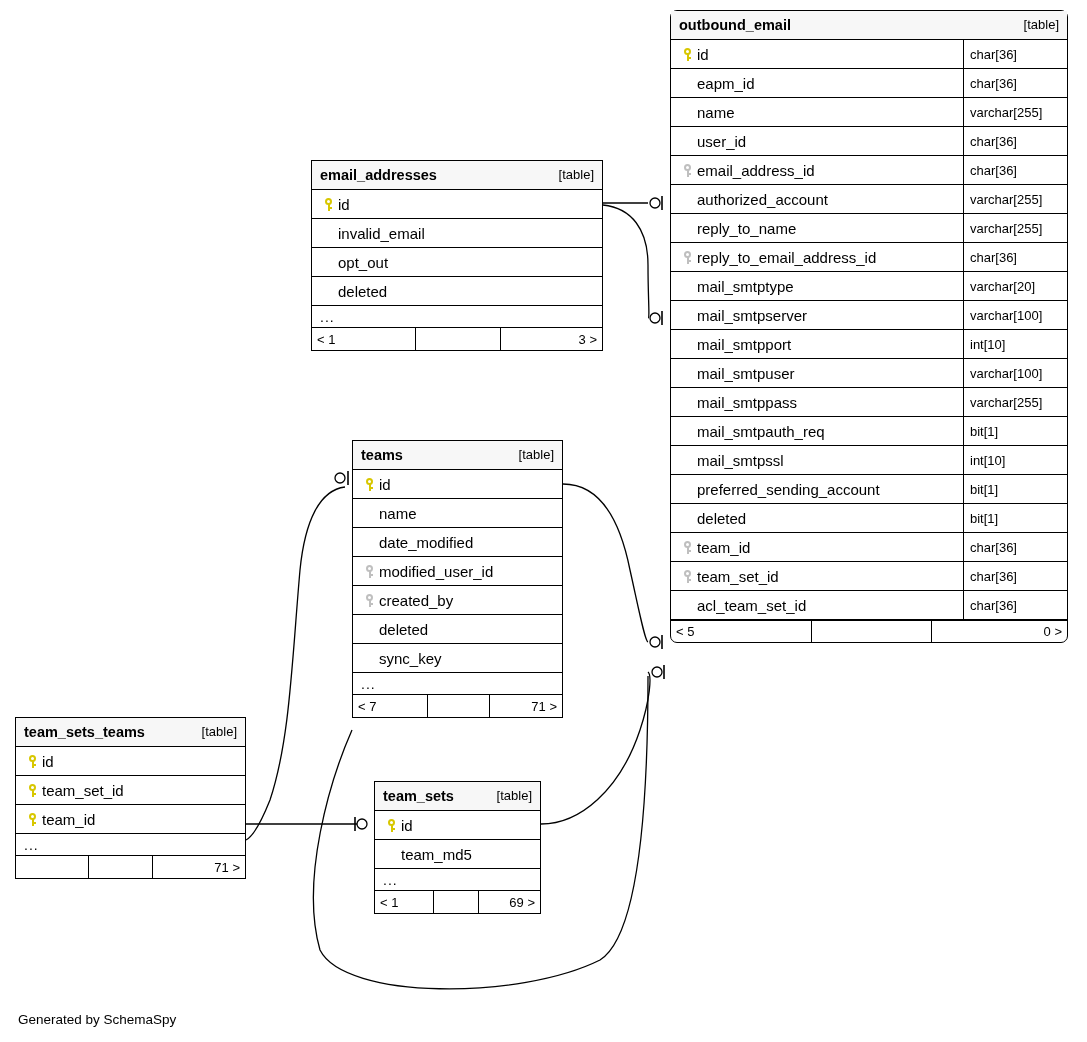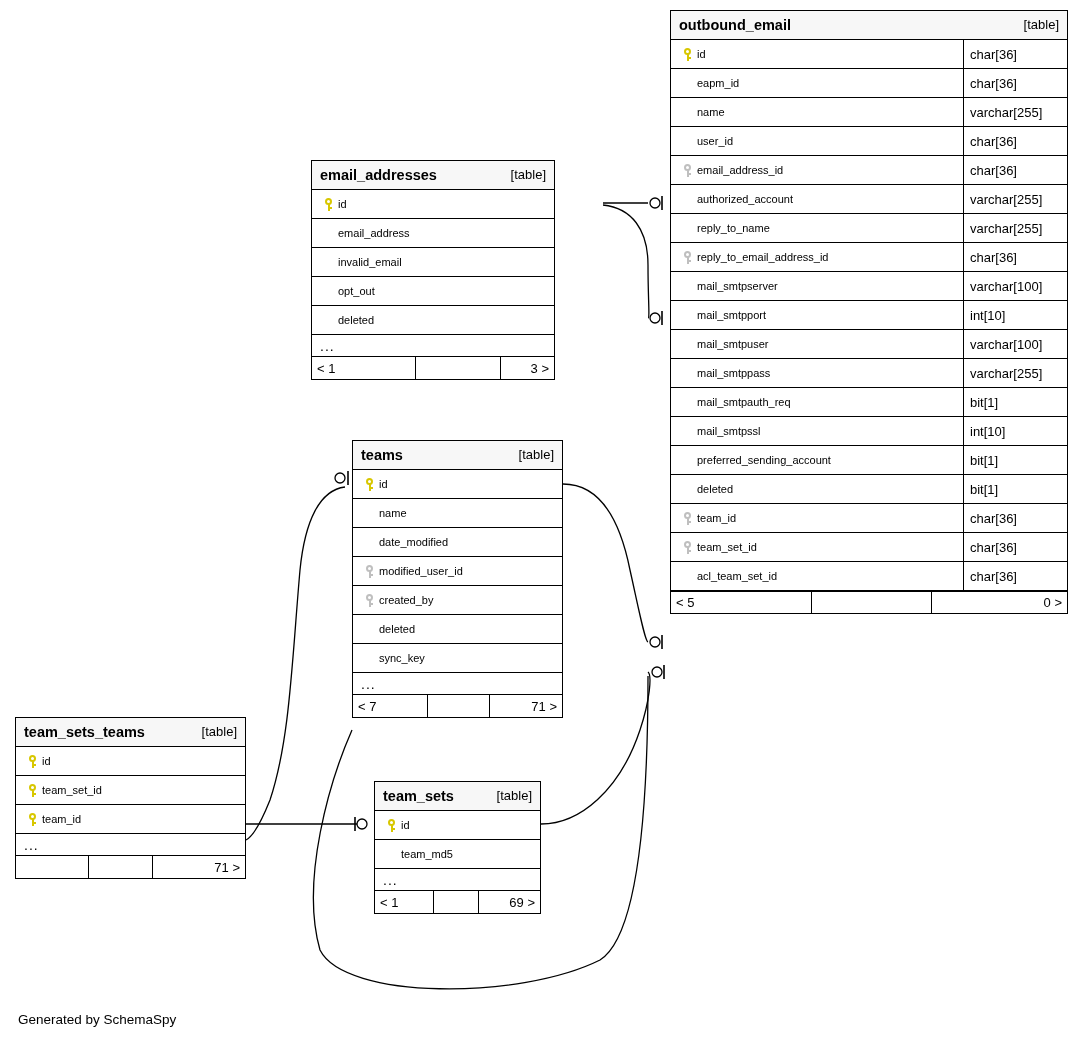--- a/index.html
+++ b/index.html
@@ -82,21 +82,21 @@
   }
   .key-slot {
     width: 16px;
     flex: 0 0 16px;
     display: flex;
     align-items: center;
     justify-content: center;
     margin-right: 2px;
   }
   .col-label {
-    font-size: 11px;
+    font-size: 15px;
   }
   .ellipsis-row {
     height: 22px;
     display: flex;
     align-items: center;
     padding-left: 8px;
     font-size: 14px;
     border-bottom: 1px solid #000000;
     box-sizing: border-box;
     letter-spacing: 1px;
@@ -203,21 +203,21 @@
       <line x1="662" y1="196" x2="662" y2="210"></line>
       <line x1="662" y1="311" x2="662" y2="325"></line>
       <line x1="662" y1="635" x2="662" y2="649"></line>
       <line x1="664" y1="665" x2="664" y2="679"></line>
       <line x1="348" y1="471" x2="348" y2="485"></line>
       <line x1="355" y1="817" x2="355" y2="831"></line>
       <line x1="243" y1="817" x2="243" y2="831"></line>
     </g>
   </svg>
 
-  <div class="table-box" style="left:670px; top:10px; width:398px;">
+  <div class="table-box" style="left:670px; top:10px; width:398px;border-radius:7px;">
     <div class="tbl-header">
       <span class="tbl-name">outbound_email</span>
       <span class="tbl-tag">[table]</span>
     </div>
 
     <div class="row">
       <div class="col-name">
         <span class="key-slot">
             <span class="key-icon">
               <span class="kring"></span>
@@ -282,20 +282,27 @@
         <span class="key-slot">
             <span class="key-icon gray">
               <span class="kring"></span>
               <span class="kstem"></span>
               <span class="ktooth"></span>
             </span>
           </span>
         <span class="col-label">reply_to_email_address_id</span>
       </div>
       <div class="col-type" style="width:104px">char[36]</div>
+    </div>
+    <div class="row">
+      <div class="col-name">
+        <span class="key-slot"></span>
+        <span class="col-label">mail_smtptype</span>
+      </div>
+      <div class="col-type" style="width:104px">varchar[20]</div>
     </div>
     <div class="row">
       <div class="col-name">
         <span class="key-slot"></span>
         <span class="col-label">mail_smtpserver</span>
       </div>
       <div class="col-type" style="width:104px">varchar[100]</div>
     </div>
     <div class="row">
       <div class="col-name">
@@ -380,41 +387,35 @@
       <div class="col-type" style="width:104px">char[36]</div>
     </div>
 
     <div class="footer-row" style="border-top:1px solid #000000">
       <div class="footer-cell footer-left" style="width:140px">&lt; 5</div>
       <div class="footer-cell" style="width:120px"></div>
       <div class="footer-cell footer-right" style="flex:1 1 auto">0 &gt;</div>
     </div>
   </div>
 
-  <div class="table-box" style="left:311px; top:160px; width:244px;">
+  <div class="table-box" style="left:311px; top:160px; width:292px;">
     <div class="tbl-header">
       <span class="tbl-name">email_addresses</span>
       <span class="tbl-tag">[table]</span>
     </div>
     <div class="row">
       <div class="col-name">
         <span class="key-slot">
             <span class="key-icon">
               <span class="kring"></span>
               <span class="kstem"></span>
               <span class="ktooth"></span>
             </span>
           </span>
         <span class="col-label">id</span>
-      </div>
-    </div>
-    <div class="row">
-      <div class="col-name">
-        <span class="key-slot"></span>
-        <span class="col-label">email_address</span>
       </div>
     </div>
     <div class="row">
       <div class="col-name">
         <span class="key-slot"></span>
         <span class="col-label">invalid_email</span>
       </div>
     </div>
     <div class="row">
       <div class="col-name">

